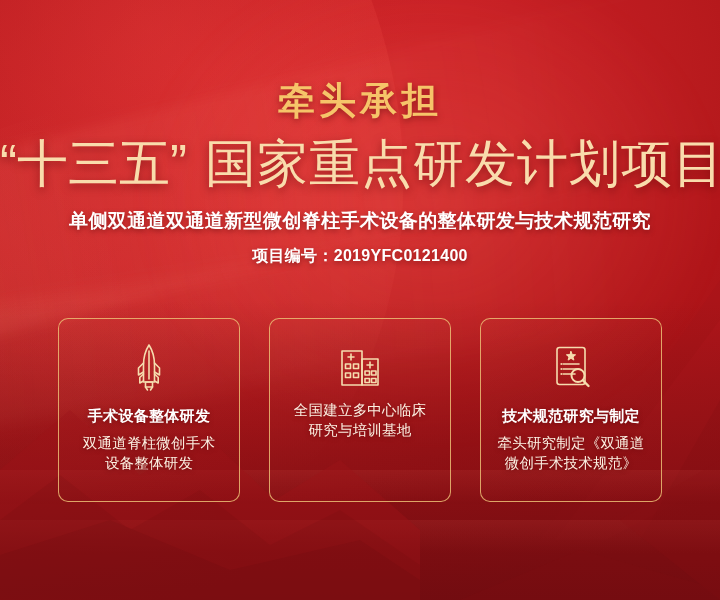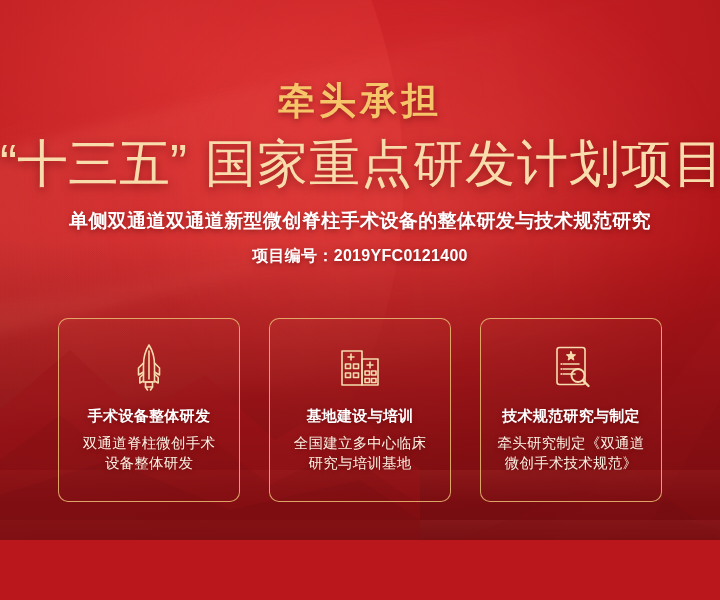--- a/index.html
+++ b/index.html
@@ -2,21 +2,21 @@
 <html><head>
 <meta charset="utf-8">
 <style>
   html,body{margin:0;padding:0;}
   body{
     width:720px;height:600px;overflow:hidden;
     font-family:"Liberation Sans","DejaVu Sans",sans-serif;
     background:#b9171c;
   }
   #poster{
-    position:relative;width:720px;height:540px;overflow:hidden;
+    position:relative;width:720px;height:600px;overflow:hidden;
     background:
       radial-gradient(120% 90% at 28% 12%, #d5252a 0%, #c51e23 38%, #b01519 68%, #9c1115 100%);
   }
   
   .bg-layer{position:absolute;inset:0;pointer-events:none;}
   .swoosh{position:absolute;pointer-events:none;}
 
   .swoosh-a{
     left:-360px;top:-300px;width:760px;height:900px;
     border-radius:50%;
@@ -190,21 +190,20 @@
         <path d="M36 21 L36 27 M33 24 L39 24"></path>
         <rect x="11.5" y="23" width="5" height="4.5"></rect>
         <rect x="19.5" y="23" width="5" height="4.5"></rect>
         <rect x="11.5" y="32" width="5" height="4.5"></rect>
         <rect x="19.5" y="32" width="5" height="4.5"></rect>
         <rect x="31" y="30" width="4.5" height="4"></rect>
         <rect x="37.5" y="30" width="4.5" height="4"></rect>
         <rect x="31" y="37.5" width="4.5" height="4"></rect>
         <rect x="37.5" y="37.5" width="4.5" height="4"></rect>
       </svg>
-      <div class="card-title">基地建设与培训</div>
       <div class="card-desc">全国建立多中心临床
 研究与培训基地</div>
     </div>
 
     <div class="card">
       <svg class="card-icon" viewBox="0 0 52 52" fill="none" stroke="#f6dcae" stroke-width="1.6" stroke-linejoin="round" stroke-linecap="round">
         <path d="M12 9 C12 7.5 13 6.5 14.5 6.5 L37.5 6.5 C39 6.5 40 7.5 40 9 L40 41 C40 42.5 39 43.5 37.5 43.5 L14.5 43.5 C13 43.5 12 42.5 12 41 Z"></path>
         <path d="M26 10.5 L27.3 13.6 L30.6 13.8 L28 15.9 L28.9 19.1 L26 17.3 L23.1 19.1 L24 15.9 L21.4 13.8 L24.7 13.6 Z" fill="#f6dcae" stroke-width="1"></path>
         <path d="M18 23 L34 23 M18 28 L34 28 M18 33 L30 33"></path>
         <circle cx="16.3" cy="23" r=".9" fill="#f6dcae" stroke="none"></circle>

